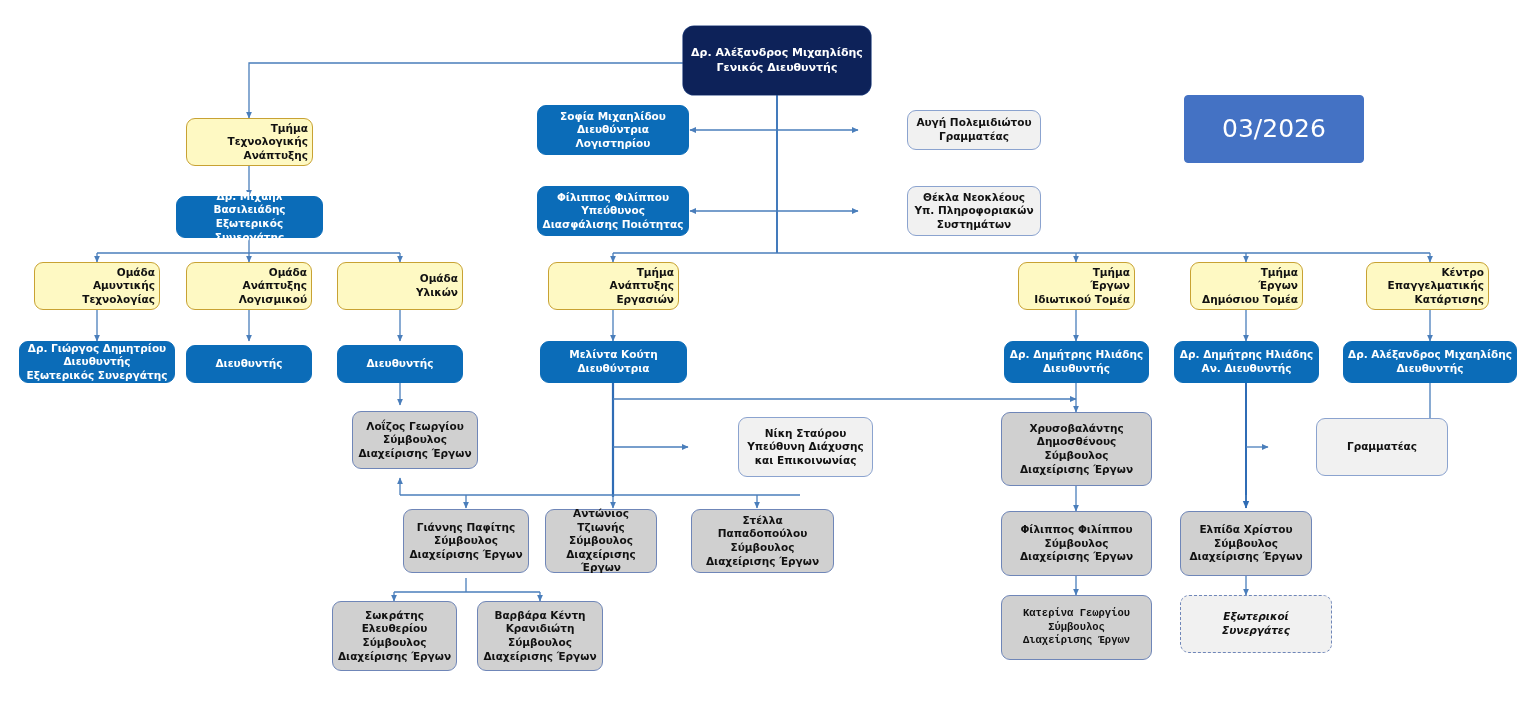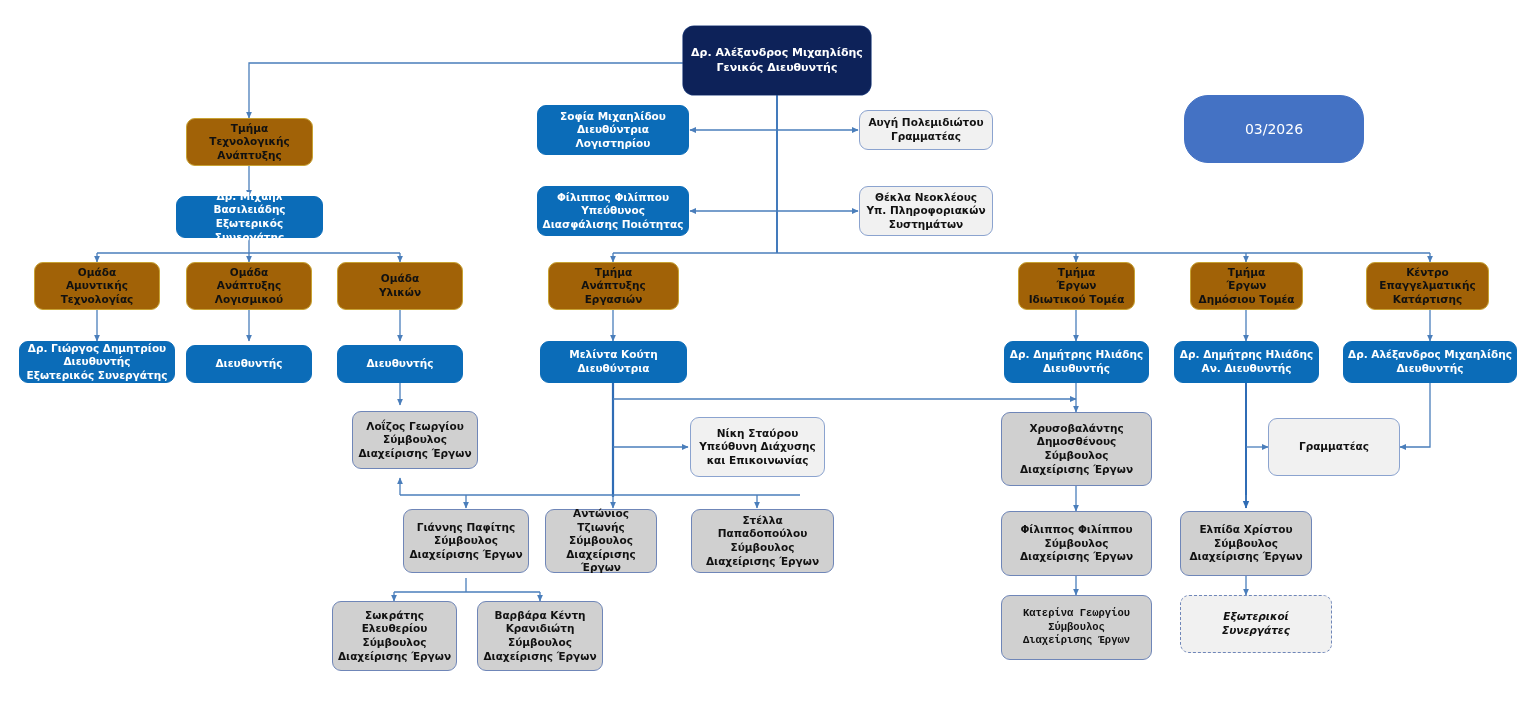--- a/index.html
+++ b/index.html
@@ -8,26 +8,26 @@
   #canvas{position:absolute;left:0;top:0;width:1536px;height:715px;}
   svg.links{position:absolute;left:0;top:0;width:1536px;height:715px;pointer-events:none;}
   .node{position:absolute;box-sizing:border-box;display:flex;align-items:center;
         justify-content:center;text-align:center;border-radius:9px;
         font-size:10.5px;font-weight:bold;line-height:1.30;padding:2px 4px;}
   .node span{display:block;width:100%;white-space:pre-line;}
   
   .n-navy{background:#0d2259;color:#ffffff;border:1px solid #0d2259;border-radius:11px;
           font-size:11px;box-shadow:0 0 0 0.6px #23407e;}
   .n-blue{background:#0b6cb8;color:#ffffff;border:1px solid #0b6cb8;}
-  .n-gold{background:#a16207;color:#111111;border:1px solid #c8a233;}
+  .n-gold{background:#fef9c3;color:#111111;border:1px solid #c8a233;text-align:right;}
   .n-grey{background:#d0d0d0;color:#111111;border:1px solid #6f86b8;}
-  .n-light{background:#f1f1f1;color:#111111;border:1px solid #8ba3cf;}
+  .n-light{background:#f1f1f1;color:#111111;border:1px solid #8ba3cf;margin-left:48px;}
   .n-dash{background:#f1f1f1;color:#111111;border:1.4px dashed #6f86b8;font-style:italic;}
-  .n-date{background:#4472c4;color:#ffffff;border:1px solid #4472c4;border-radius:24px;
-          font-size:14px;font-weight:normal;align-items:center;}
+  .n-date{background:#4472c4;color:#ffffff;border:1px solid #4472c4;border-radius:4px;
+          font-size:25px;font-weight:normal;align-items:center;}
 </style>
 </head>
 <body>
 
 <div id="canvas">
 
   <svg class="links" viewBox="0 0 1536 715" xmlns="http://www.w3.org/2000/svg">
     <defs>
       <marker id="ah" markerWidth="7" markerHeight="7" refX="6" refY="3.5" orient="auto" markerUnits="userSpaceOnUse">
         <path d="M0,0.6 L6.6,3.5 L0,6.4 z" fill="#4a7ebb"></path>

